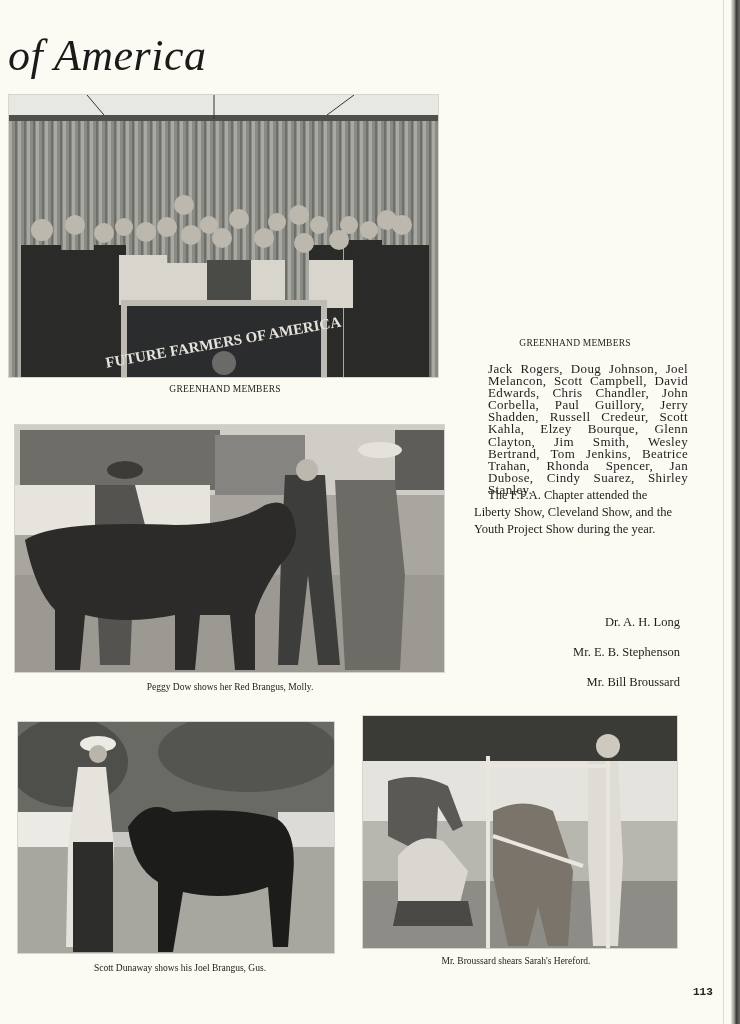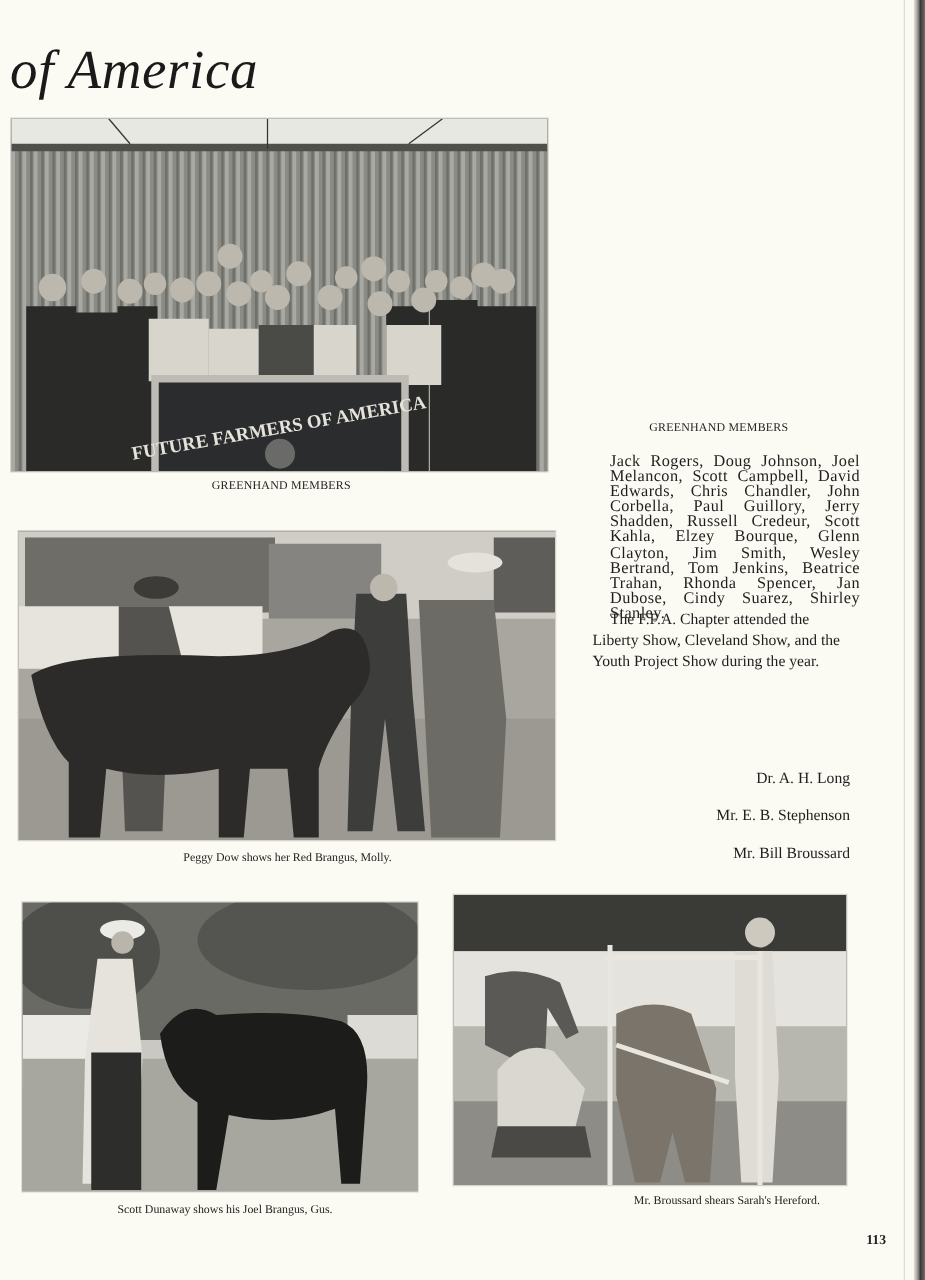--- a/index.html
+++ b/index.html
@@ -44,21 +44,21 @@
   }
   .honor-heading {
     position: absolute; left: 470px; top: 570px; width: 210px;
     font-size: 12px; line-height: 15.5px; text-align: center;
   }
   .recipient {
     position: absolute; left: 470px; width: 210px; font-size: 12.5px; text-align: right;
   }
   .page-number {
     position: absolute; left: 693px; top: 986px; font-size: 11px;
-    font-family: Liberation Serif, serif; font-weight: bold; color: #222;
+    font-family: Liberation Mono, monospace; font-weight: bold; color: #222;
   }
 </style>
 </head>
 <body>
 
 <div class="binding-line"></div>
 <div class="binding"></div>
 
 <div class="title">of America</div>
 
@@ -185,21 +185,21 @@
     <path d="M130 95 q30 -15 60 0 l20 60 l-5 75 h-20 l-10 -40 l-10 40 h-20 l-15 -70 z" fill="#7b746a"></path>
 
     <g stroke="#e8e6df" stroke-width="4" fill="none">
       <line x1="125" y1="40" x2="125" y2="232"></line>
       <line x1="245" y1="45" x2="245" y2="232"></line>
       <line x1="120" y1="50" x2="245" y2="50"></line>
       <line x1="130" y1="120" x2="220" y2="150"></line>
     </g>
   </svg>
 </div>
-<div class="caption" style="left:416px; top:956px; width:240px; font-size:9.5px;text-align:right;">Mr. Broussard shears Sarah's Hereford.</div>
+<div class="caption" style="left:396px; top:956px; width:240px; font-size:9.5px;">Mr. Broussard shears Sarah's Hereford.</div>
 
 <div class="members-heading">GREENHAND MEMBERS</div>
 <div class="members-list">Jack Rogers, Doug Johnson, Joel Melancon, Scott Campbell, David Edwards, Chris Chandler, John Corbella, Paul Guillory, Jerry Shadden, Russell Credeur, Scott Kahla, Elzey Bourque, Glenn Clayton, Jim Smith, Wesley Bertrand, Tom Jenkins, Beatrice Trahan, Rhonda Spencer, Jan Dubose, Cindy Suarez, Shirley Stanley.</div>
 
 <div class="chapter-para">The F.F.A. Chapter attended the Liberty Show, Cleveland Show, and the Youth Project Show during the year.</div>
 
 <div class="honor-heading">
 </div>
 
 <div class="recipient" style="top:615px;">Dr. A. H. Long</div>

